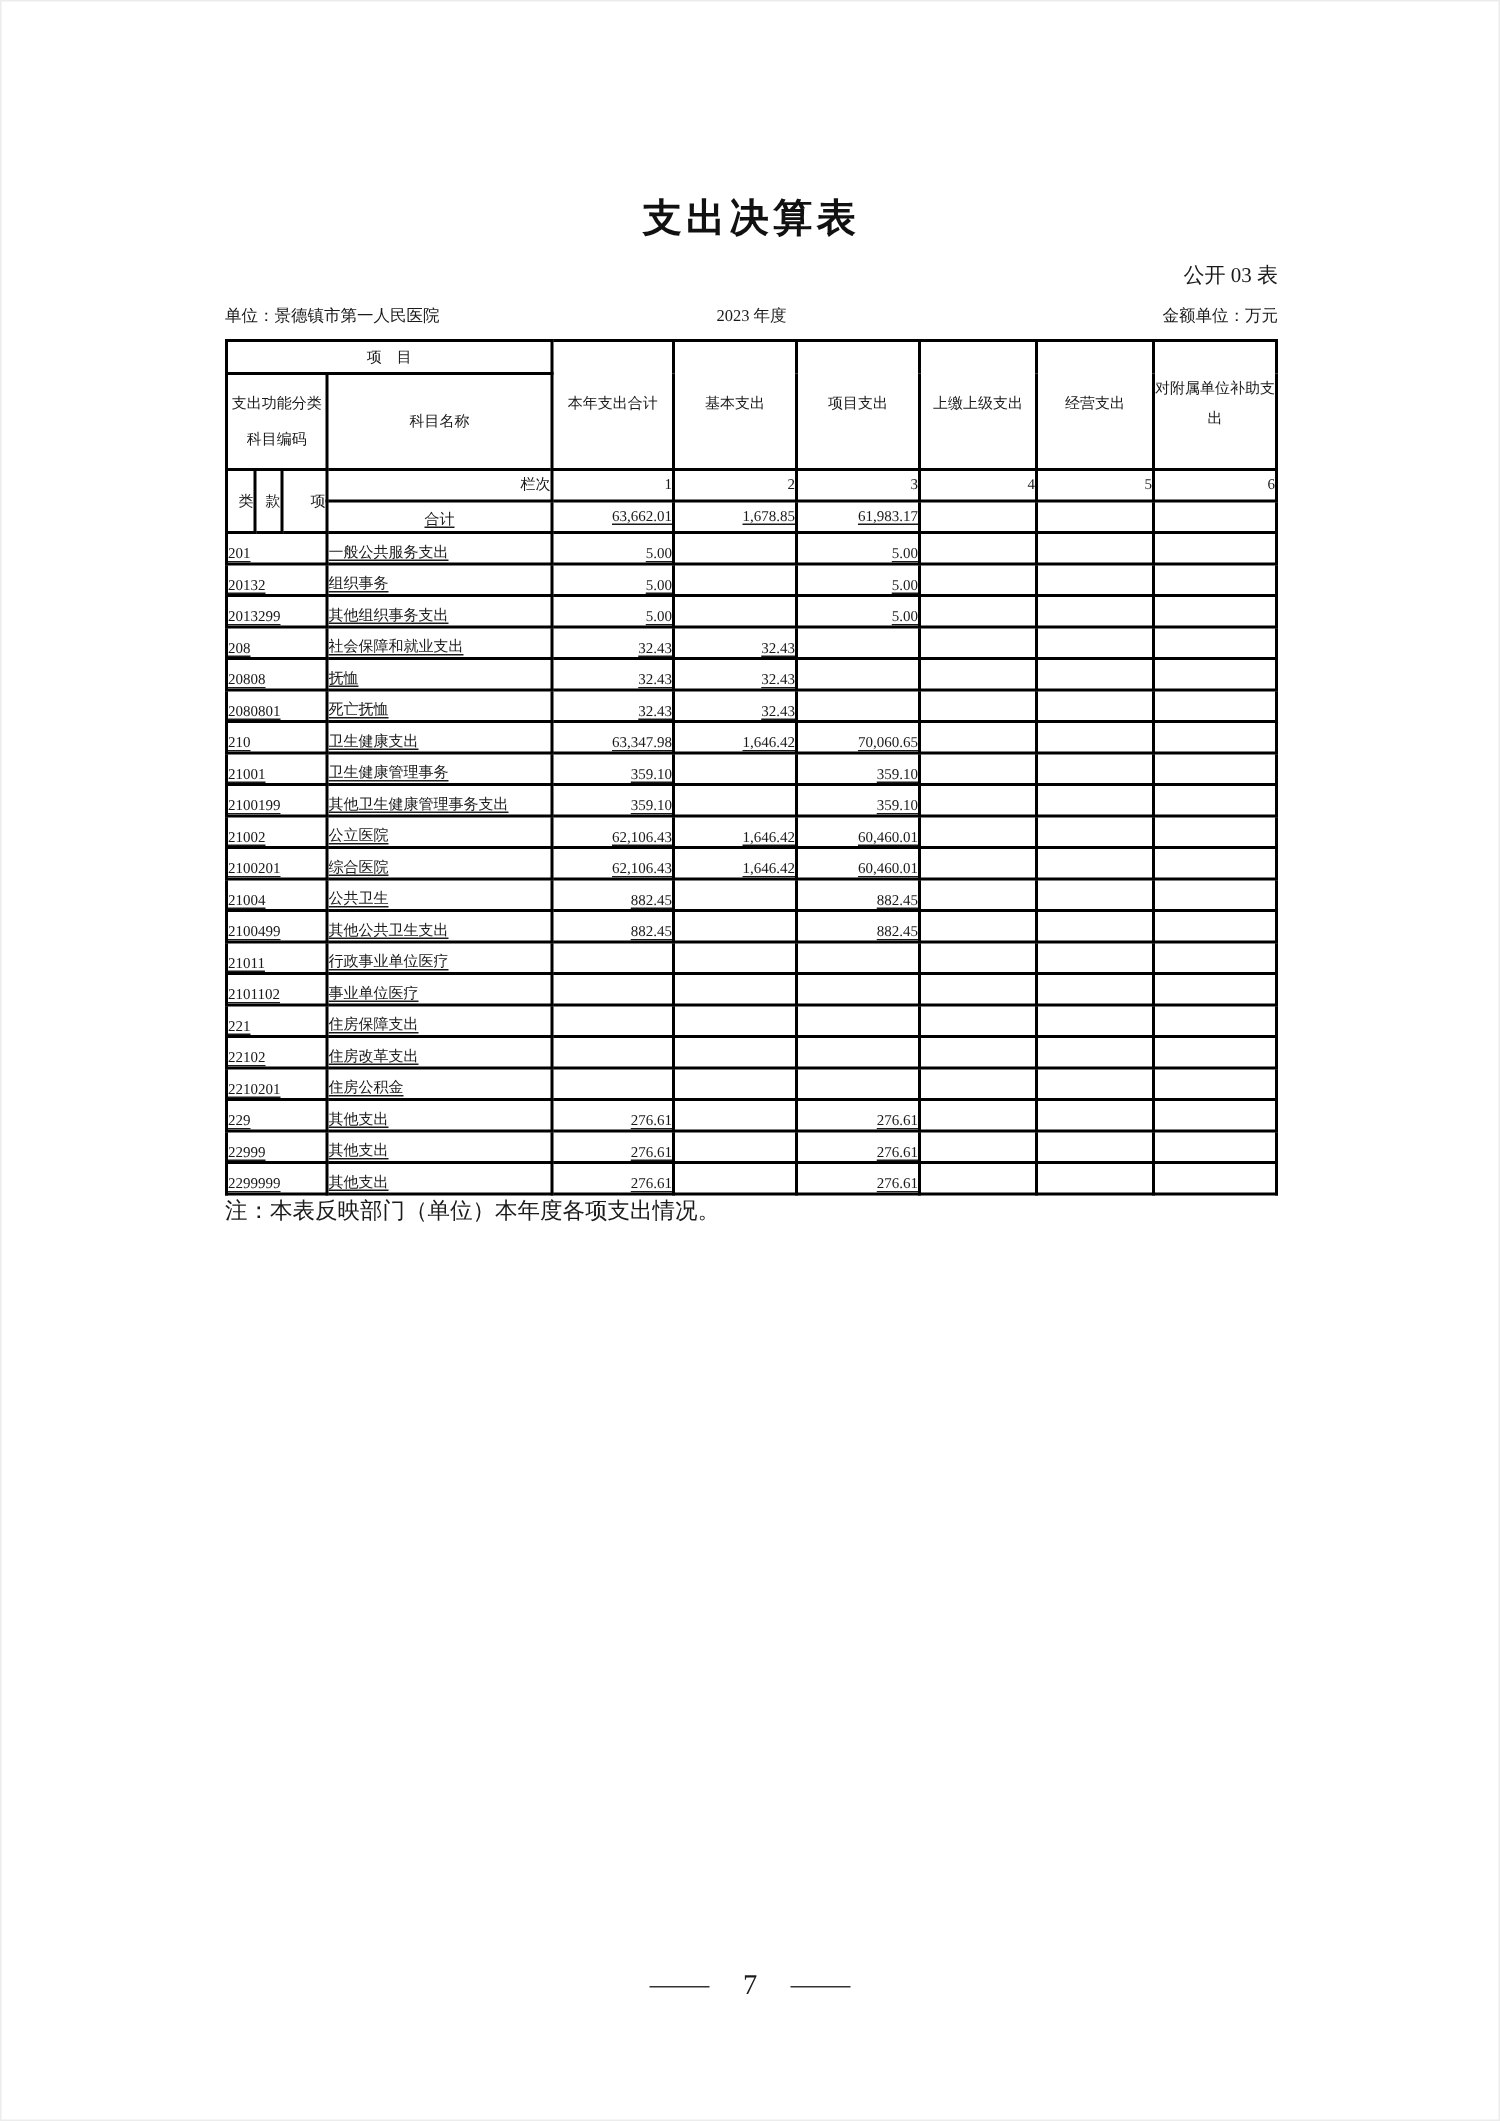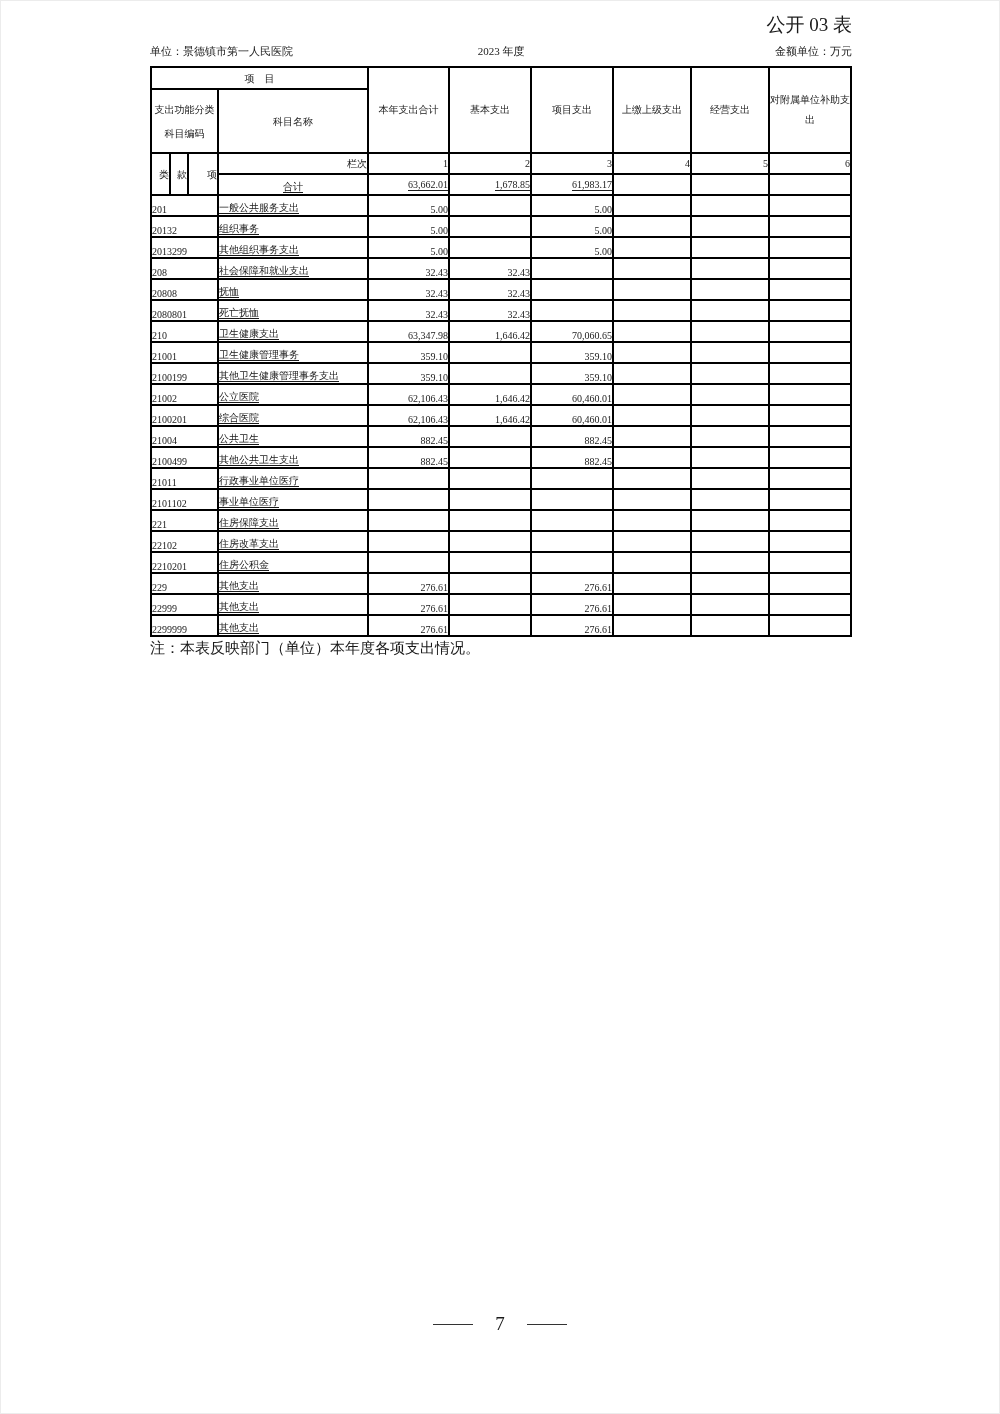--- a/index.html
+++ b/index.html
@@ -19,21 +19,21 @@
     font-family: "Liberation Sans", "DejaVu Sans", sans-serif;
     font-weight: bold;
     font-size: 26px;
     line-height: 30px;
     letter-spacing: 3px;
     color: #111;
   }
   .form-label {
     margin-top: 16px;
     text-align: right;
-    font-size: 19px;
+    font-size: 14px;
     line-height: 18px;
   }
   .meta-row {
     margin-top: 8px;
     display: grid;
     grid-template-columns: 1fr auto 1fr;
     align-items: end;
     font-size: 11px;
     line-height: 19px;
   }
@@ -94,20 +94,21 @@
     border-top: 1.5px solid #333;
     margin: 0 22px;
   }
   .page-number { line-height: 22px; }
 </style>
 </head>
 <body>
 
 <div class="sheet">
 
+  <h1 class="doc-title">支出决算表</h1>
 
   <div class="form-label">公开 03 表</div>
 
   <div class="meta-row">
     <span class="meta-left">单位：景德镇市第一人民医院</span>
     <span class="meta-center">2023 年度</span>
     <span class="meta-right">金额单位：万元</span>
   </div>
 
   <table class="fin">

